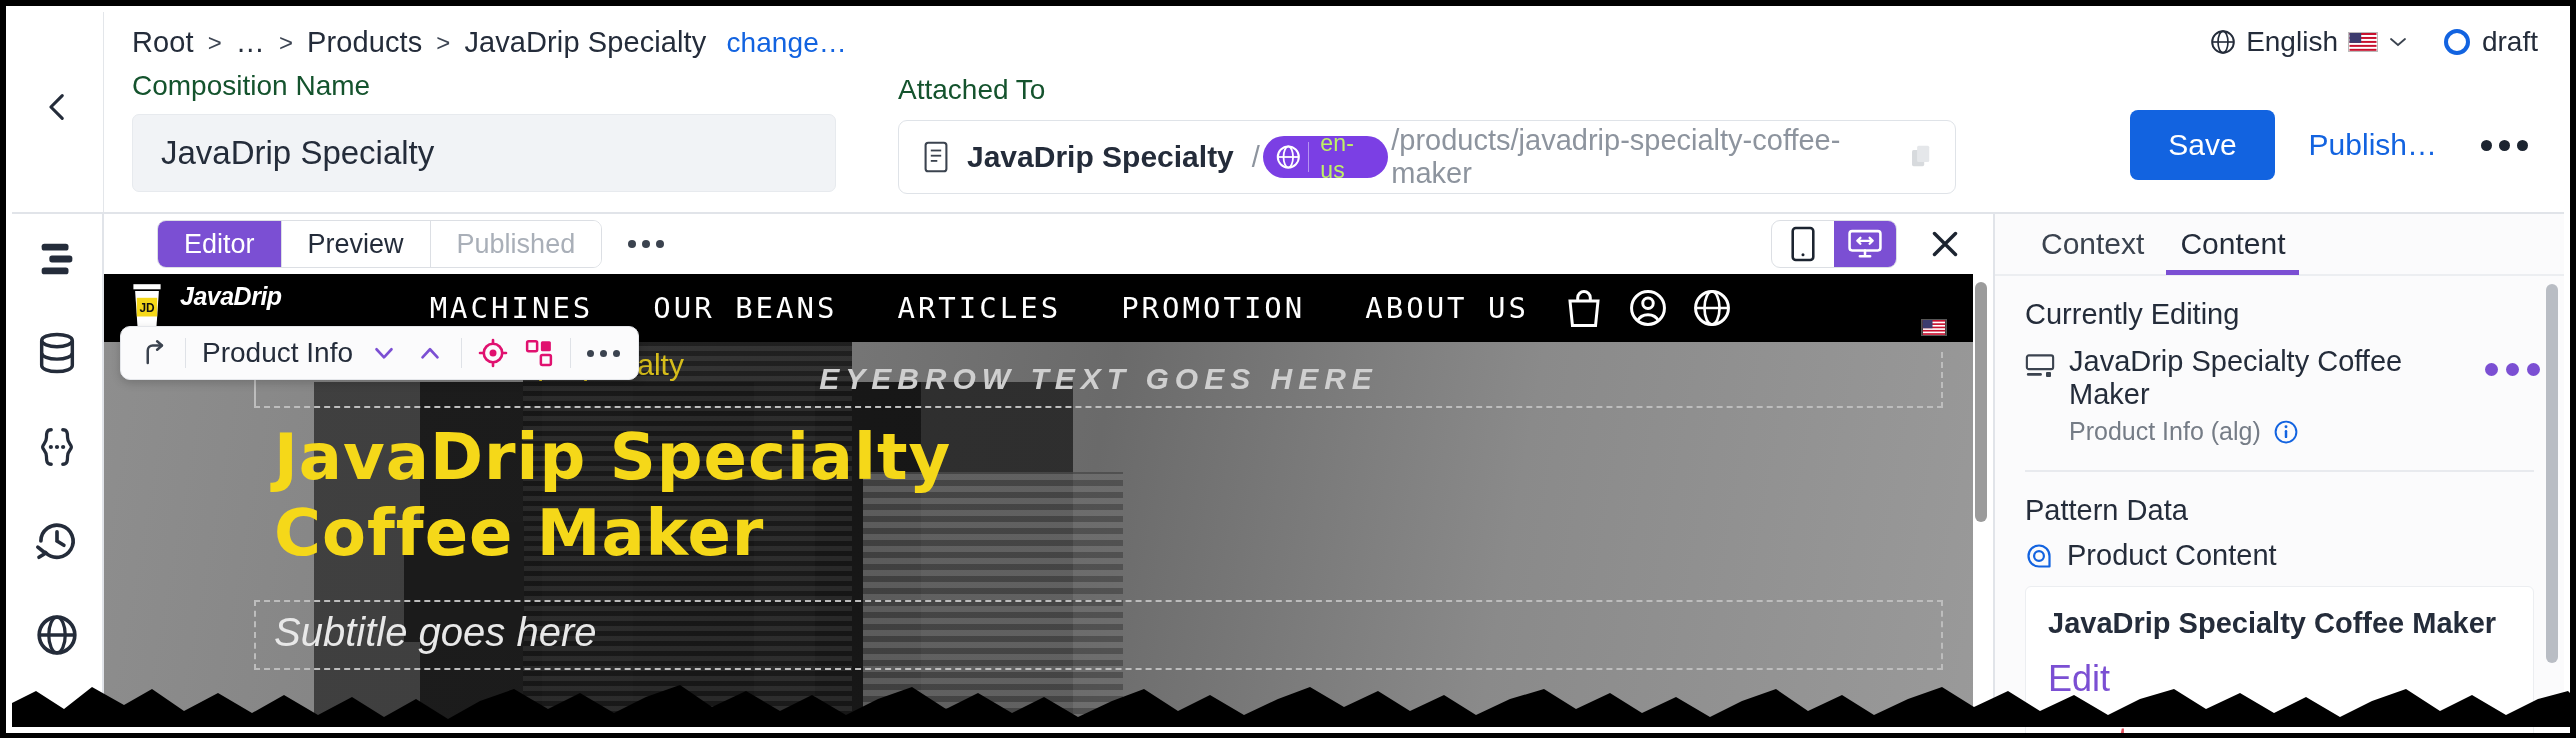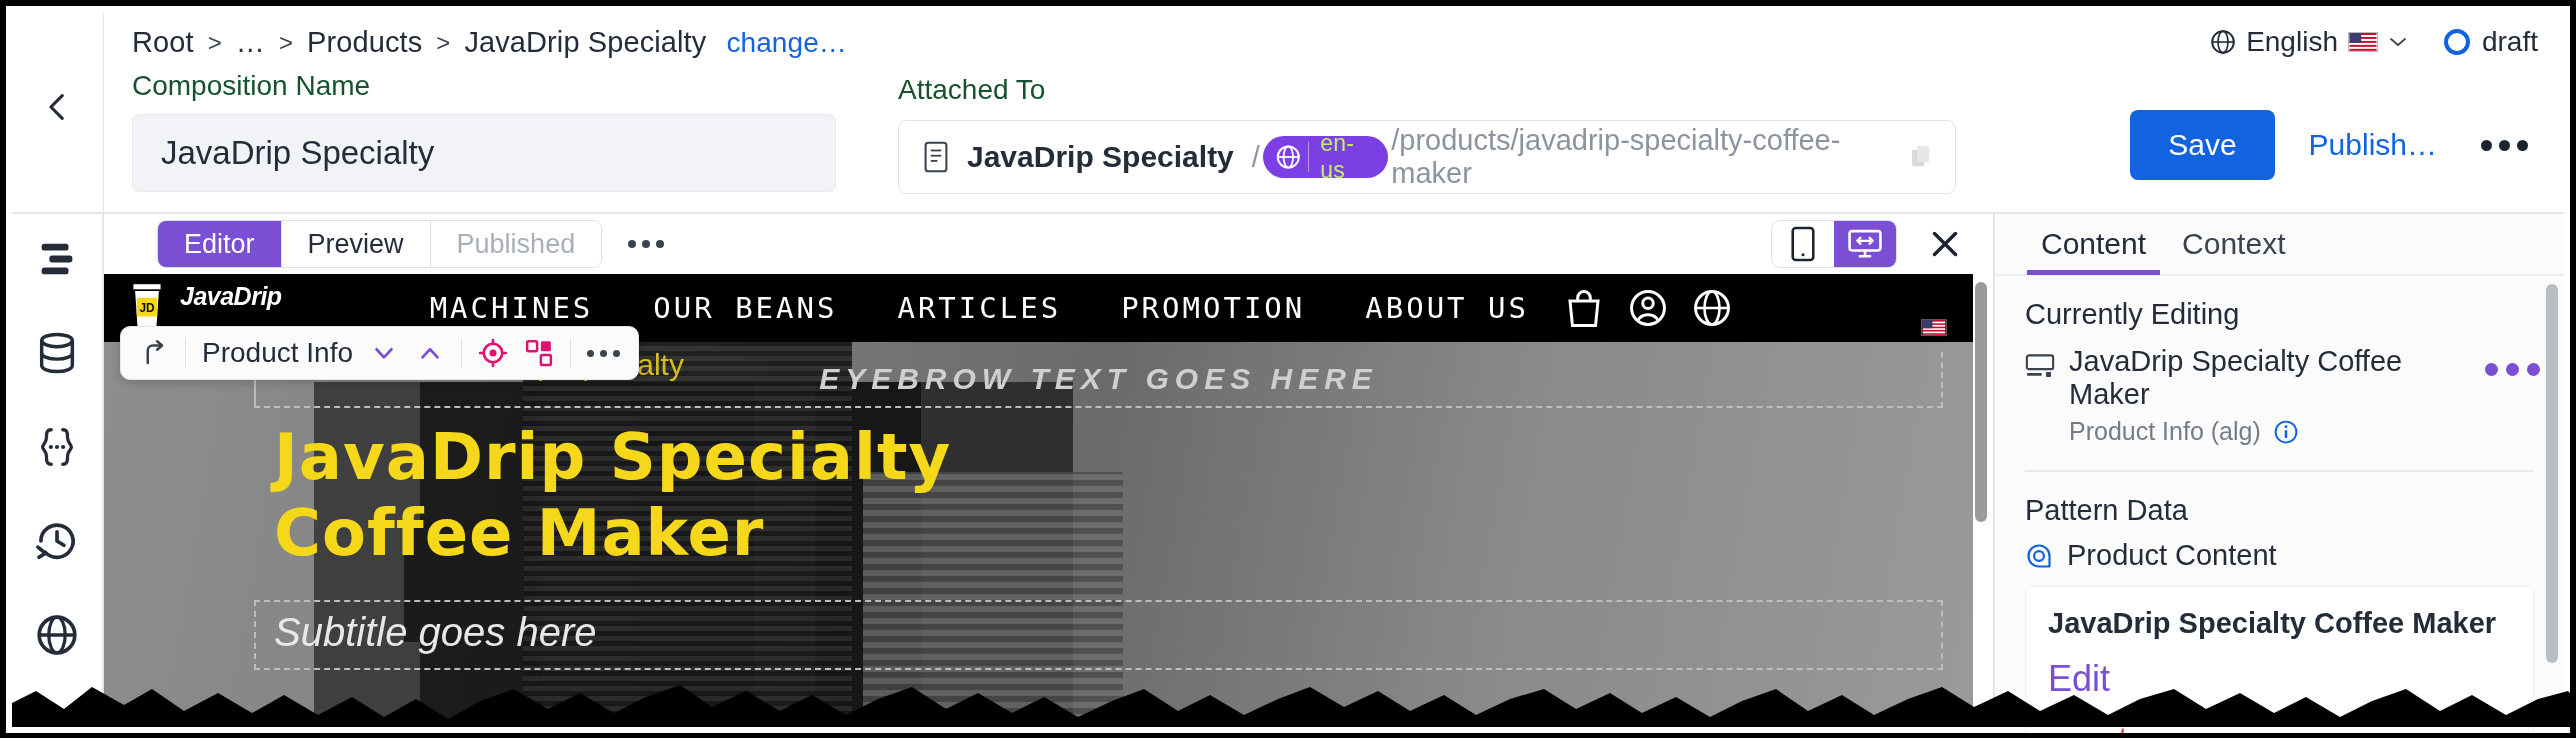--- a/index.html
+++ b/index.html
@@ -553,22 +553,22 @@
           <i></i>
           <i></i>
           <i></i>
         </span>
     </div>
   </div>
   <div class="canvas-scroll"></div>
 
   <div class="rightpanel">
     <div class="rp-tabs">
+      <span class="rp-tab">Context</span>
       <span class="rp-tab active">Content</span>
-      <span class="rp-tab">Context</span>
     </div>
 
     <div class="rp-section-title">Currently Editing</div>
 
     <div class="editing-row">
       <svg class="screen-icon" viewBox="0 0 24 20">
         <rect x="1.5" y="1.5" width="21" height="11" rx="1.6" fill="none" stroke="#3b434f" stroke-width="1.7"></rect>
         <rect x="1.5" y="15.6" width="12" height="2.2" rx="1" fill="#3b434f"></rect>
         <rect x="16.8" y="14.8" width="4" height="4" rx="0.8" fill="#3b434f"></rect>
       </svg>

